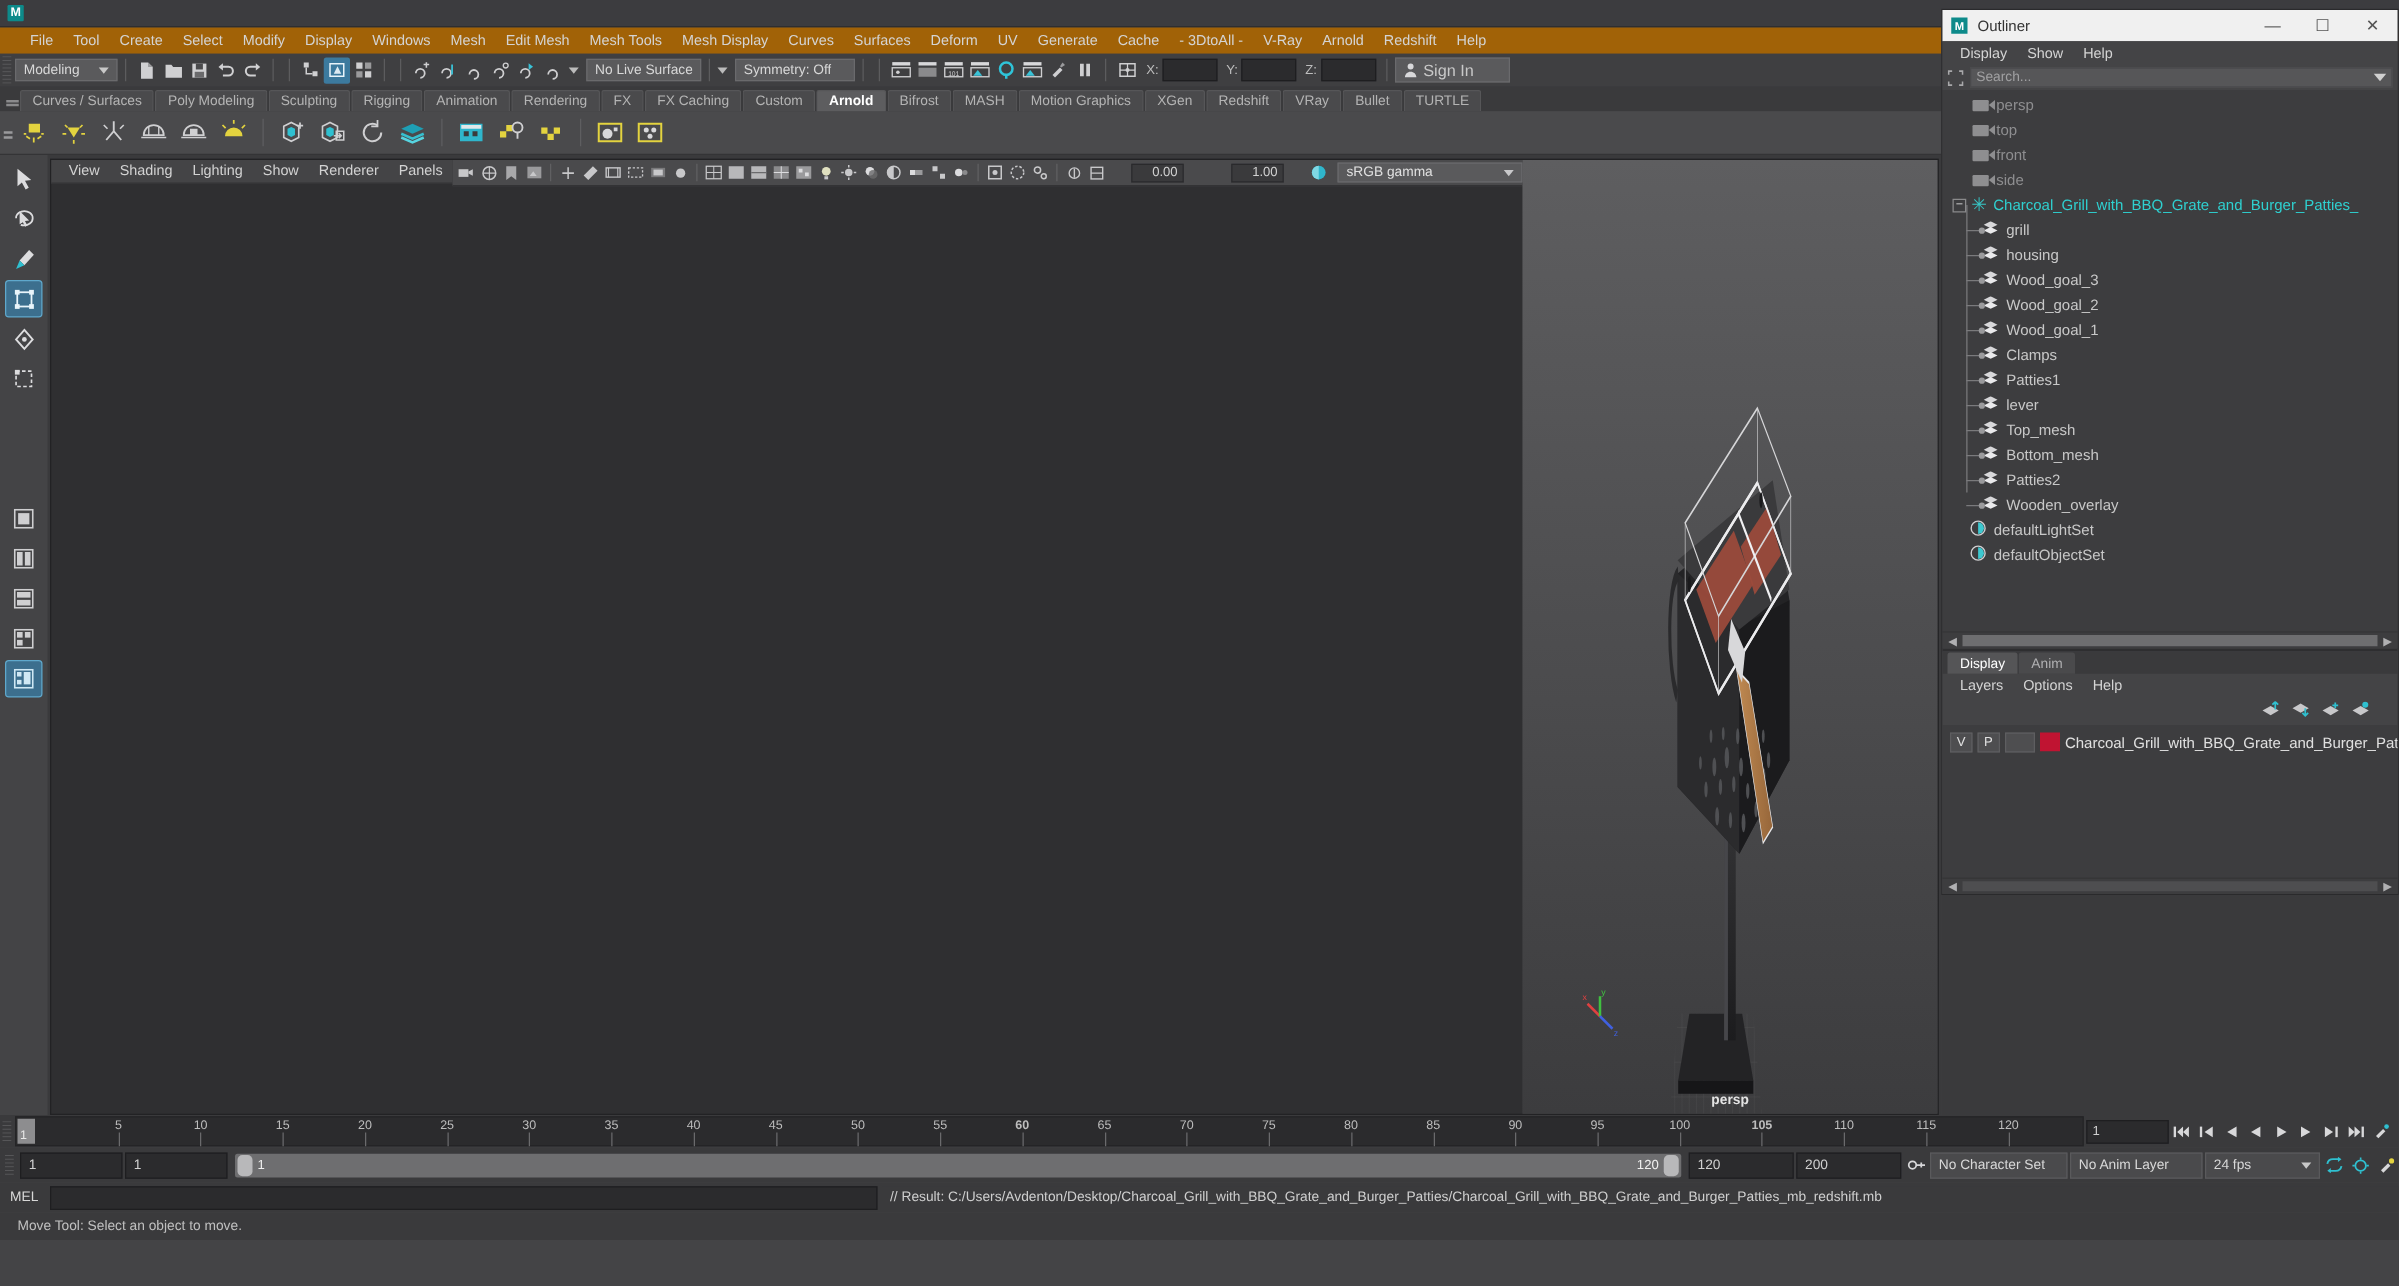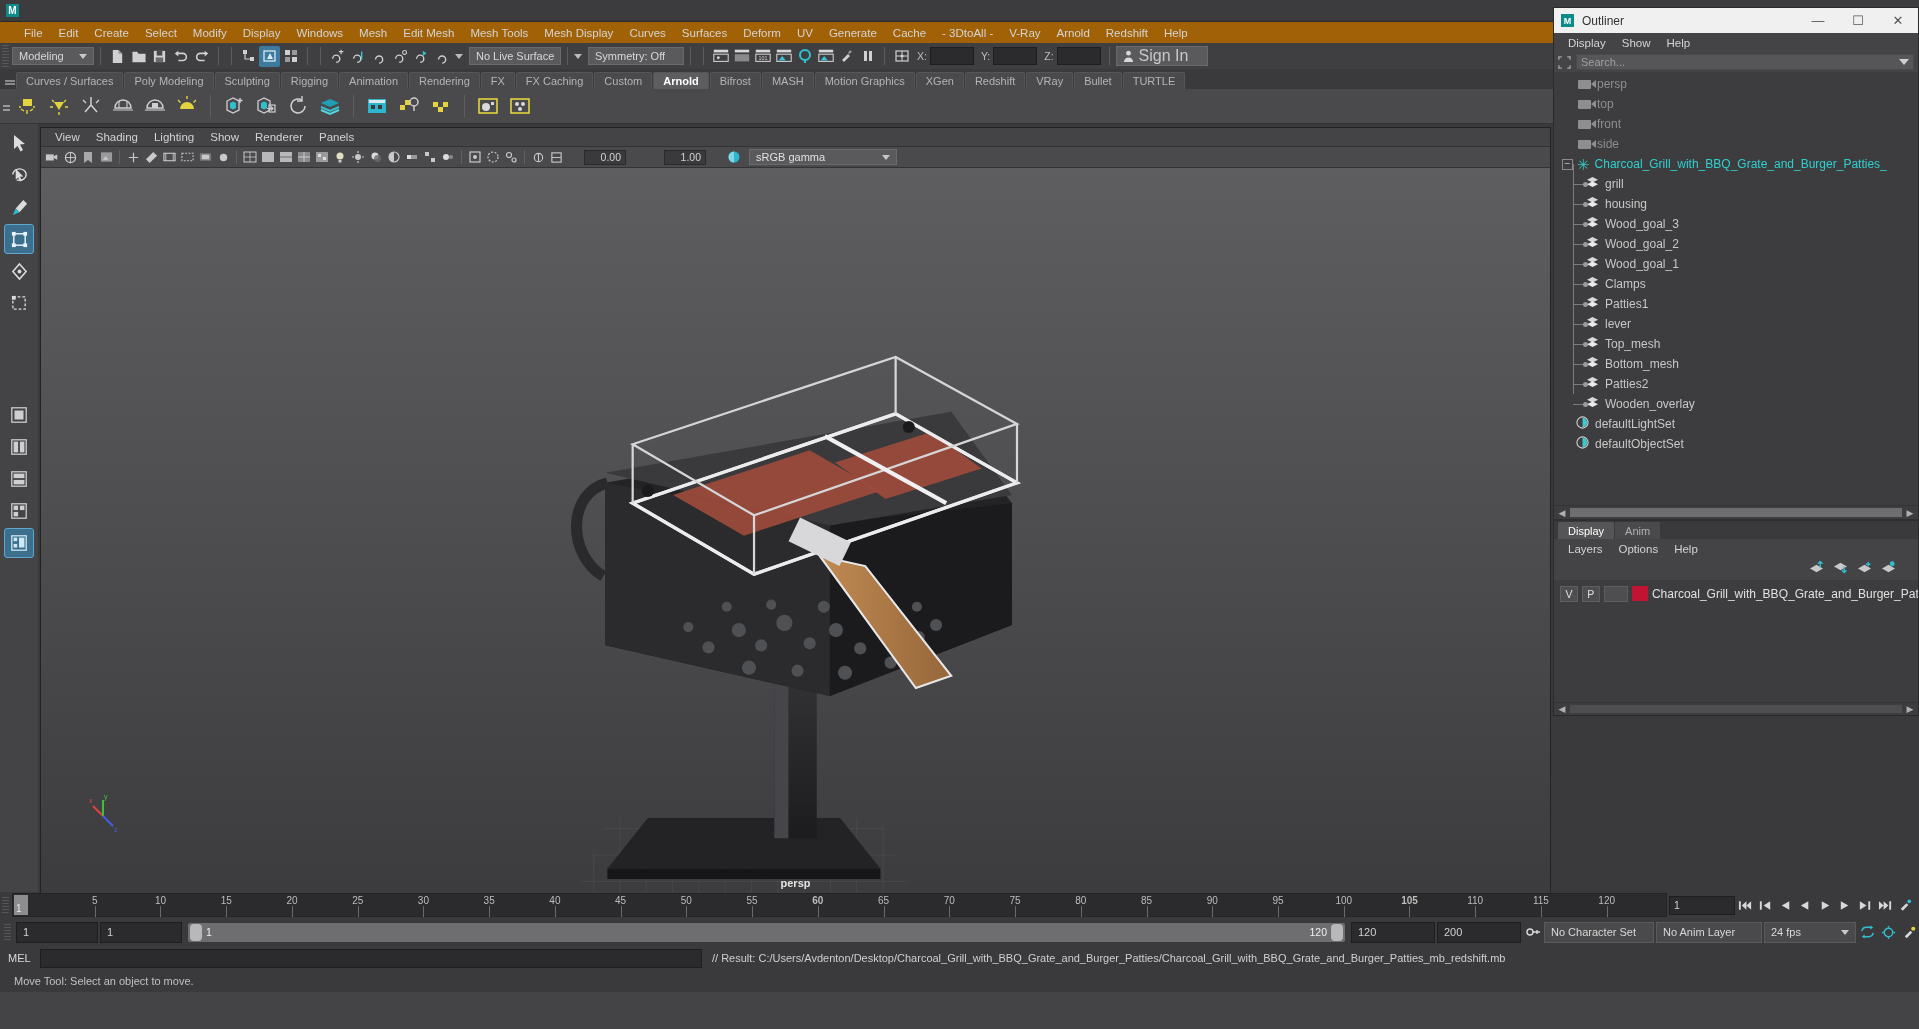--- a/index.html
+++ b/index.html
@@ -38,21 +38,21 @@
     border-right:4px solid transparent; border-top:5px solid #c8c8c8; margin-right:4px;}
   .ibtn { width:21px; height:21px; display:flex; align-items:center;
     justify-content:center; flex:none; border-radius:2px; }
   .ibtn.active { background:#3c7a9e; }
   .ibtn svg { display:block; }
   .numf { height:18px; background:#2b2b2d; border:1px solid #1e1e20; width:44px;
     margin-right:2px; }
   .axlab { font-size:10.5px; color:#bdbdbd; margin:0 3px 0 5px; }
   #signin { height:20px; background:#5a5a5c; border:1px solid #6a6a6c;
     display:flex; align-items:center; gap:5px; padding:0 4px 0 6px; width:92px; }
-  #signin .st { font-size:16px; }
+  #signin .st { font-size:13px; }
 
   
   #shelftabs { height:20px; background:#3a3a3c; display:flex; align-items:flex-end;
     padding-left:4px; }
   #shelftabs .tabgrip { width:12px; height:16px; display:flex; align-items:center;
     justify-content:center; }
   #shelftabs .tabgrip i { display:block; width:10px; height:2px; background:#8a8a8c;
     box-shadow:0 3px 0 #8a8a8c; }
   .stab { height:17px; padding:0 9px; font-size:11px; color:#b4b4b4;
     background:#4a4a4c; border:1px solid #565658; border-bottom:none;
@@ -80,21 +80,21 @@
   .tb { width:30px; height:30px; margin-bottom:2px; display:flex;
     align-items:center; justify-content:center; border-radius:3px;
     border:1px solid transparent; }
   .tb.sel { background:#3c6f8e; border-color:#5fa8cc; }
   .tbgap { height:16px; }
 
   
   #vpcol { flex:1; background:#3a3a3c; padding:3px 2px 0 2px;
     display:flex; flex-direction:column; min-width:0; }
   #viewport { flex:1; border:1px solid #222224; display:flex;
-    flex-direction:column; background:#2f2f31; position:relative; }
+    flex-direction:row; background:#2f2f31; position:relative; }
   #vpmenu { height:19px; background:#444446; display:flex; align-items:center;
     padding-left:6px; border-bottom:1px solid #333335; }
   #vpmenu .vm { font-size:11.5px; color:#d2d2d2; padding:1px 8px; }
   #vptools { height:21px; background:#4a4a4c; display:flex; align-items:center;
     padding-left:2px; border-bottom:1px solid #333335; gap:0; }
   .vt { width:16px; height:16px; margin:0 1px; display:flex; align-items:center;
     justify-content:center; flex:none; }
   .vtsep { width:1px; height:14px; background:#606062; margin:0 4px; flex:none; }
   .vnum { height:15px; width:42px; background:#3a3a3c; border:1px solid #2a2a2c;
     font-size:10.5px; color:#d0d0d0; display:flex; align-items:center;
@@ -244,21 +244,21 @@
 </style>
 </head>
 <body>
 
 <div id="titlebar">
   <div class="mlogo">M</div>
 </div>
 
 <div id="menubar">
     <div class="mi">File</div>
-    <div class="mi">Edit</div>
+    <div class="mi">Tool</div>
     <div class="mi">Create</div>
     <div class="mi">Select</div>
     <div class="mi">Modify</div>
     <div class="mi">Display</div>
     <div class="mi">Windows</div>
     <div class="mi">Mesh</div>
     <div class="mi">Edit Mesh</div>
     <div class="mi">Mesh Tools</div>
     <div class="mi">Mesh Display</div>
     <div class="mi">Curves</div>

